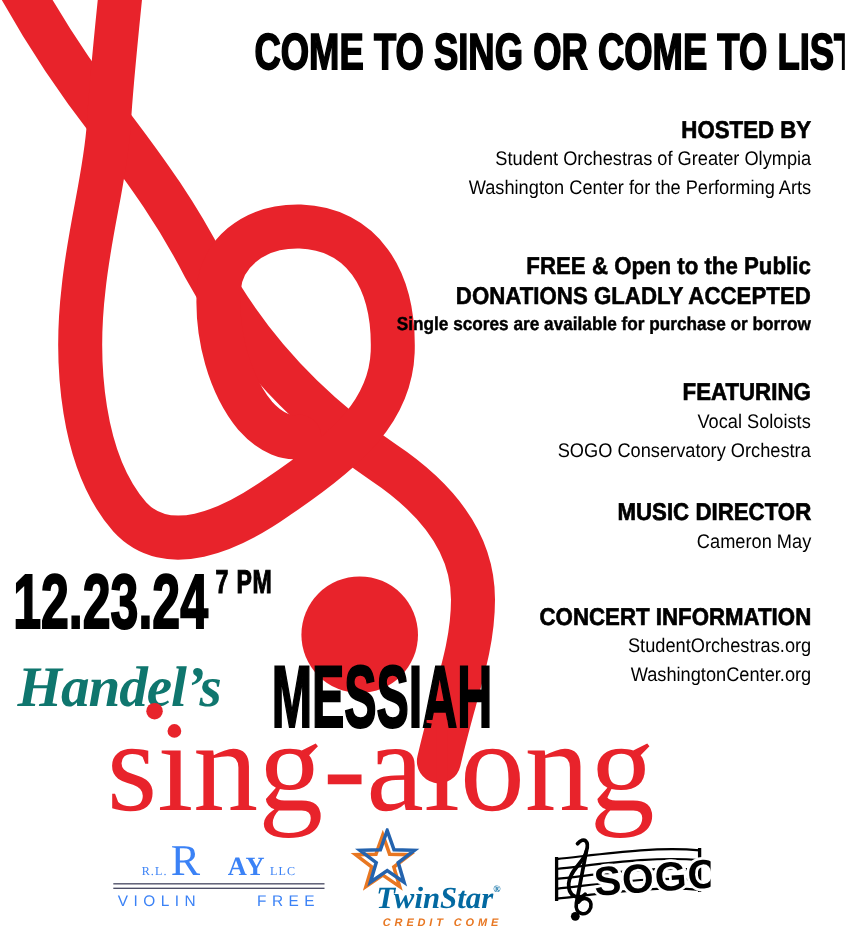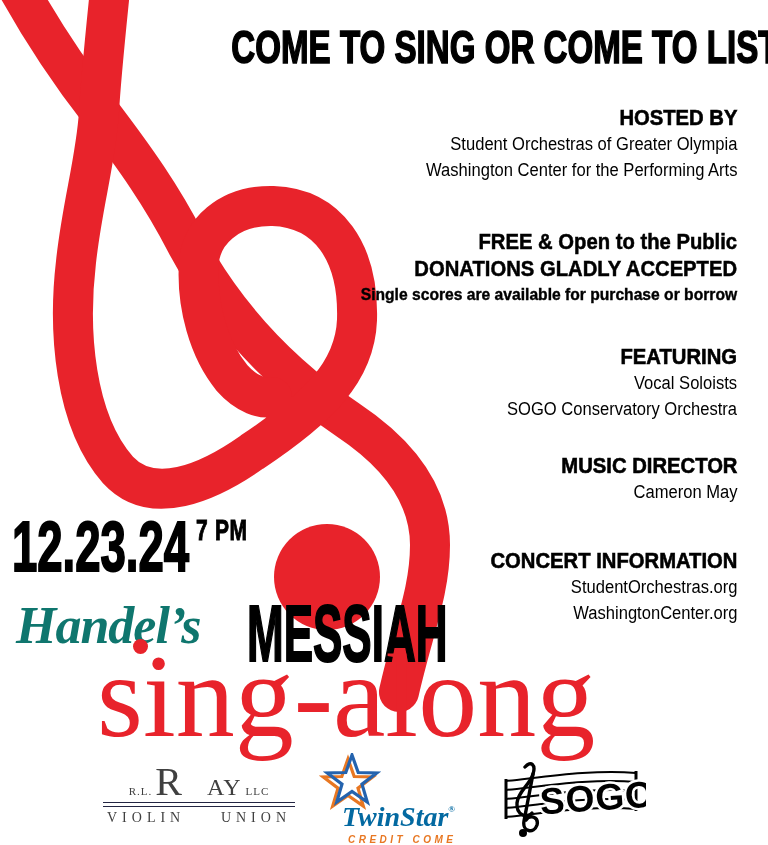--- a/index.html
+++ b/index.html
@@ -53,29 +53,29 @@
     transform:scaleX(.55);transform-origin:0 0;
   }
   .singalong{
     position:absolute;left:85px;top:638px;z-index:3;
     font-family:"Liberation Serif",serif;font-size:118px;line-height:1;
     color:#E8232B;white-space:nowrap;letter-spacing:0px;margin-left:12px;
   }
   
   .sponsor{position:absolute;z-index:3;}
   
-  .ray{left:103px;top:766px;width:192px;color:#404040;text-align:left;}
+  .ray{left:103px;top:766px;width:192px;color:#3b82f6;text-align:left;}
   .ray-row1{display:flex;align-items:baseline;justify-content:center;
     font-family:"Liberation Serif",serif;}
   .ray-prefix,.ray-suffix{font-size:11px;letter-spacing:1px;font-weight:400;}
   .ray-R{font-size:40px;line-height:.8;font-weight:400;margin:0 1px 0 3px;}
-  .ray-AY{font-size:24px;letter-spacing:1px;font-weight:400;margin-right:4px;margin-left:24px;}
+  .ray-AY{font-size:24px;letter-spacing:1px;font-weight:700;margin-right:4px;margin-left:24px;}
   .ray-rule{height:3px;border-top:1.5px solid #232543;border-bottom:1px solid #232543;margin:1px 0 3px 0;}
   .ray-row2{display:flex;justify-content:space-between;padding:0 4px;
-    font-family:Liberation Serif, serif;font-size:14px;letter-spacing:5px;gap:32px;}
+    font-family:Liberation Sans, sans-serif;font-size:14px;letter-spacing:5px;gap:32px;}
   
   .twinstar{left:314px;top:753px;width:160px;}
   .ts-star{position:absolute;left:4px;top:0px;}
   .ts-word{position:absolute;left:28px;top:48px;font-size:28px;font-weight:700;font-style:italic;
     color:#0369a1;white-space:nowrap;font-family:"Liberation Serif",serif;}
   .ts-reg{font-size:9px;vertical-align:14px;font-style:normal;}
   .ts-tag{position:absolute;left:34px;top:81px;font-size:10px;font-style:italic;font-weight:700;
     color:#E87722;letter-spacing:3.5px;white-space:nowrap;}
   
   .sogo{left:494px;top:753px;width:152px;height:92px;}
@@ -134,21 +134,21 @@
 <div class="sponsor ray">
   <div class="ray-row1">
     <span class="ray-prefix">R.L.</span>
     <span class="ray-R">R</span>
     <span class="ray-AY">AY</span>
     <span class="ray-suffix">LLC</span>
   </div>
   <div class="ray-rule"></div>
   <div class="ray-row2">
     <span>VIOLIN</span>
-    <span>UNION</span>
+    <span>FREE</span>
   </div>
 </div>
 
 <div class="sponsor twinstar">
   <svg class="ts-star" width="68" height="62" viewBox="0 0 68 62" xmlns="http://www.w3.org/2000/svg">
     <g fill="none" stroke-width="3.2" stroke-linejoin="miter">
       <path stroke="#E87722" transform="translate(-4,4)" d="M34,2 L40.2,19.5 L58.7,20 L44,31.2 L49.3,49 L34,38.5 L18.7,49 L24,31.2 L9.3,20 L27.8,19.5 Z"></path>
       <path stroke="#2463AE" d="M34,2 L40.2,19.5 L58.7,20 L44,31.2 L49.3,49 L34,38.5 L18.7,49 L24,31.2 L9.3,20 L27.8,19.5 Z"></path>
     </g>
   </svg>

